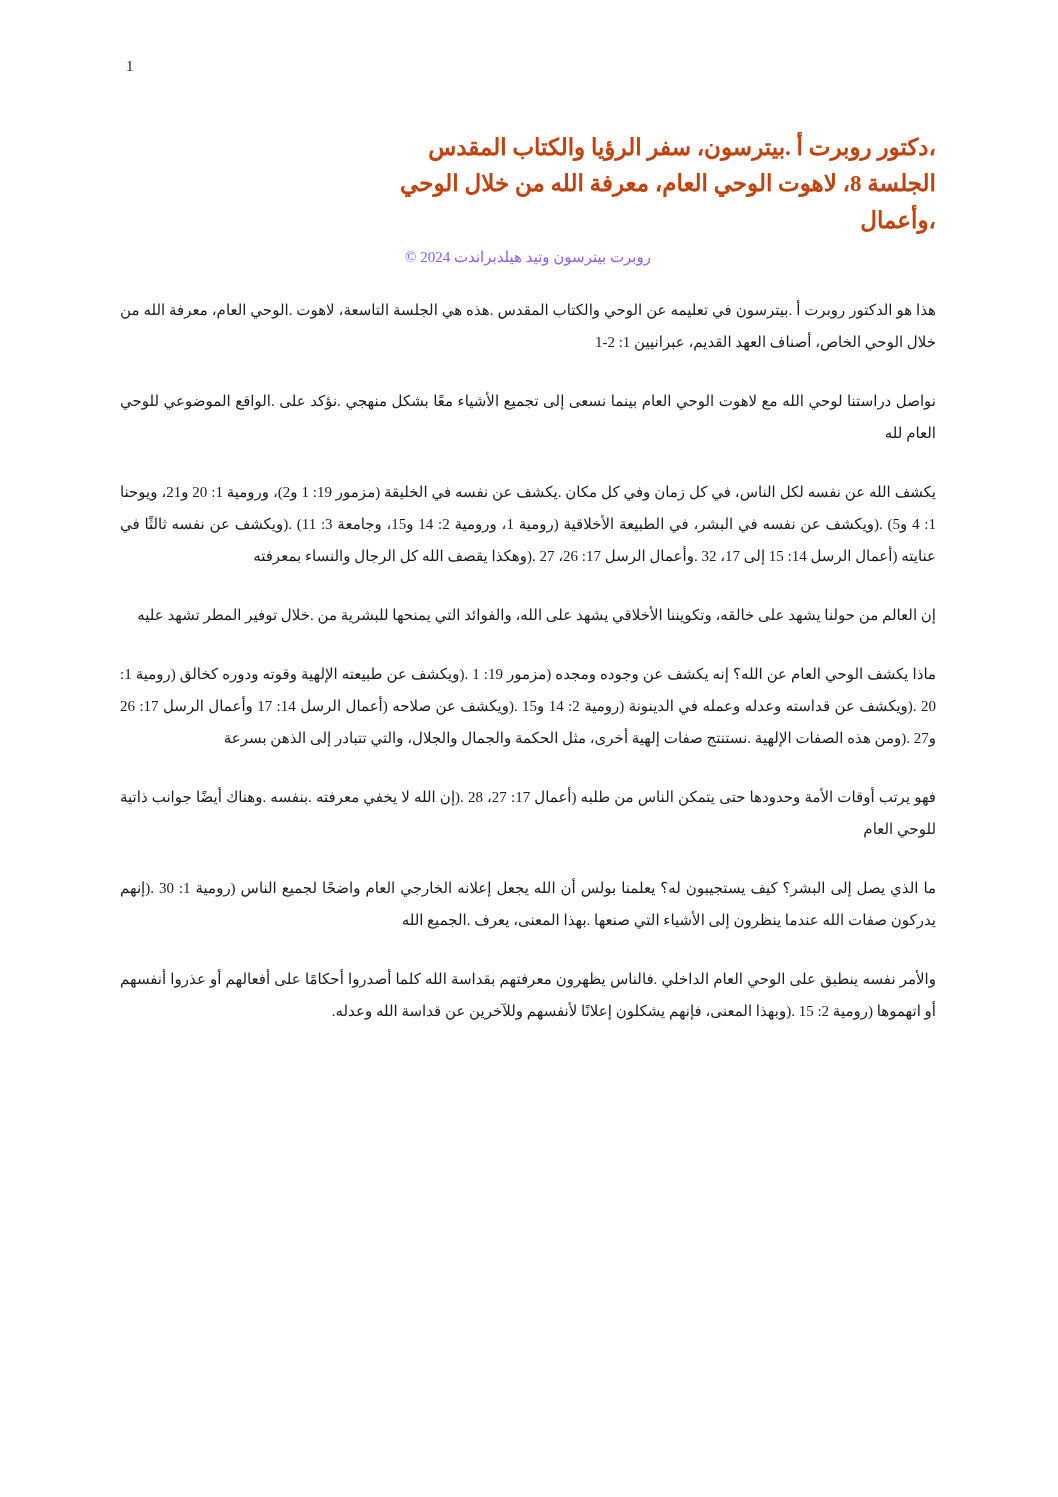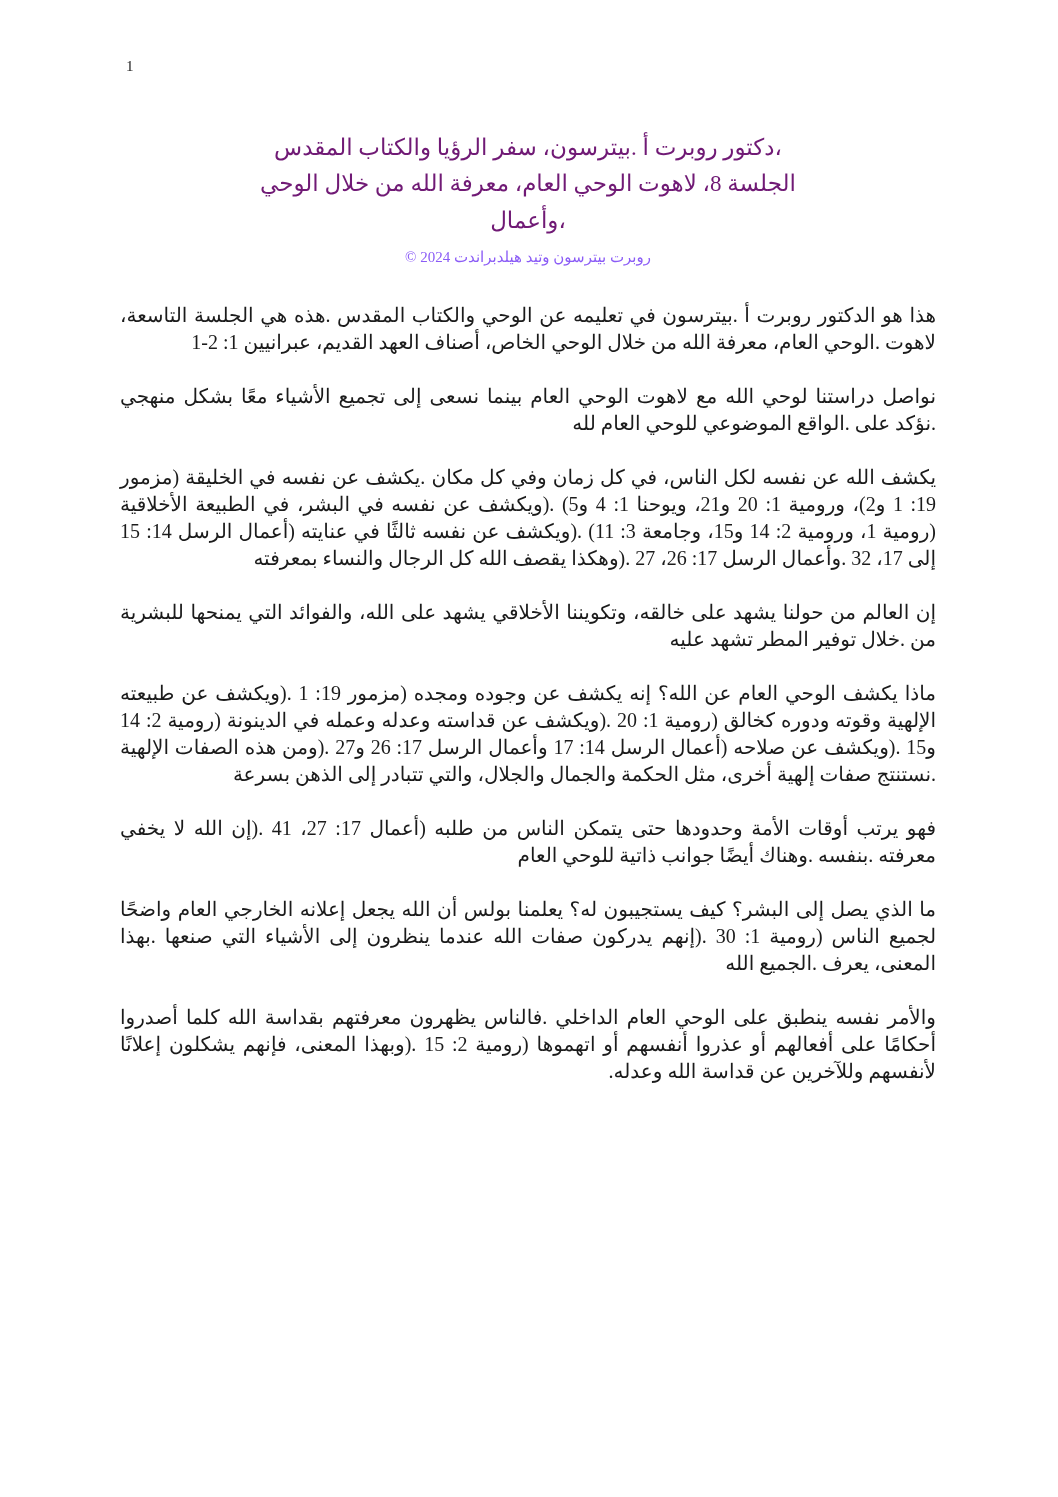--- a/index.html
+++ b/index.html
@@ -25,40 +25,40 @@
     color: #1b1b1b;
   }
   .content {
     position: absolute;
     top: 130px;
     right: 122px;
     left: 120px;
     direction: rtl;
   }
   .title-block {
-    text-align: center;
-    font-weight: 400;
+    text-align: right;
+    font-weight: 700;
     font-size: 23px;
     line-height: 1.58;
-    color: #701a75;
+    color: #c2410c;
   }
   .title-line {
     display: block;
   }
   .copyright-line {
     text-align: center;
     font-size: 15px;
     font-weight: 400;
     margin-top: 9px;
     color: #8b5cf6;
   }
   .body-text {
-    margin-top: 36px;
-    font-size: 20px;
-    line-height: 27px;
+    margin-top: 28px;
+    font-size: 15px;
+    line-height: 32px;
   }
   .body-text p {
     margin: 0 0 27px 0;
     text-align: justify;
     direction: rtl;
   }
 </style>
 </head>
 <body>
 
@@ -75,19 +75,19 @@
     </div>
 
     <div class="copyright-line">روبرت بيترسون وتيد هيلدبراندت 2024 ©</div>
 
     <div class="body-text">
       <p>هذا هو الدكتور روبرت أ .بيترسون في تعليمه عن الوحي والكتاب المقدس .هذه هي الجلسة التاسعة، لاهوت .الوحي العام، معرفة الله من خلال الوحي الخاص، أصناف العهد القديم، عبرانيين 1: 2-1</p>
       <p>نواصل دراستنا لوحي الله مع لاهوت الوحي العام بينما نسعى إلى تجميع الأشياء معًا بشكل منهجي .نؤكد على .الواقع الموضوعي للوحي العام لله</p>
       <p>يكشف الله عن نفسه لكل الناس، في كل زمان وفي كل مكان .يكشف عن نفسه في الخليقة (مزمور 19: 1 و2)، ورومية 1: 20 و21، ويوحنا 1: 4 و5) .(ويكشف عن نفسه في البشر، في الطبيعة الأخلاقية (رومية 1، ورومية 2: 14 و15، وجامعة 3: 11) .(ويكشف عن نفسه ثالثًا في عنايته (أعمال الرسل 14: 15 إلى 17، 32 .وأعمال الرسل 17: 26، 27 .(وهكذا يقصف الله كل الرجال والنساء بمعرفته</p>
       <p>إن العالم من حولنا يشهد على خالقه، وتكويننا الأخلاقي يشهد على الله، والفوائد التي يمنحها للبشرية من .خلال توفير المطر تشهد عليه</p>
       <p>ماذا يكشف الوحي العام عن الله؟ إنه يكشف عن وجوده ومجده (مزمور 19: 1 .(ويكشف عن طبيعته الإلهية وقوته ودوره كخالق (رومية 1: 20 .(ويكشف عن قداسته وعدله وعمله في الدينونة (رومية 2: 14 و15 .(ويكشف عن صلاحه (أعمال الرسل 14: 17 وأعمال الرسل 17: 26 و27 .(ومن هذه الصفات الإلهية .نستنتج صفات إلهية أخرى، مثل الحكمة والجمال والجلال، والتي تتبادر إلى الذهن بسرعة</p>
-      <p>فهو يرتب أوقات الأمة وحدودها حتى يتمكن الناس من طلبه (أعمال 17: 27، 41 .(إن الله لا يخفي معرفته .بنفسه .وهناك أيضًا جوانب ذاتية للوحي العام</p>
+      <p>فهو يرتب أوقات الأمة وحدودها حتى يتمكن الناس من طلبه (أعمال 17: 27، 28 .(إن الله لا يخفي معرفته .بنفسه .وهناك أيضًا جوانب ذاتية للوحي العام</p>
       <p>ما الذي يصل إلى البشر؟ كيف يستجيبون له؟ يعلمنا بولس أن الله يجعل إعلانه الخارجي العام واضحًا لجميع الناس (رومية 1: 30 .(إنهم يدركون صفات الله عندما ينظرون إلى الأشياء التي صنعها .بهذا المعنى، يعرف .الجميع الله</p>
       <p>والأمر نفسه ينطبق على الوحي العام الداخلي .فالناس يظهرون معرفتهم بقداسة الله كلما أصدروا أحكامًا على أفعالهم أو عذروا أنفسهم أو اتهموها (رومية 2: 15 .(وبهذا المعنى، فإنهم يشكلون إعلانًا لأنفسهم وللآخرين عن قداسة الله وعدله.</p>
     </div>
 
   </div>
 </div>
 
 </body></html>

